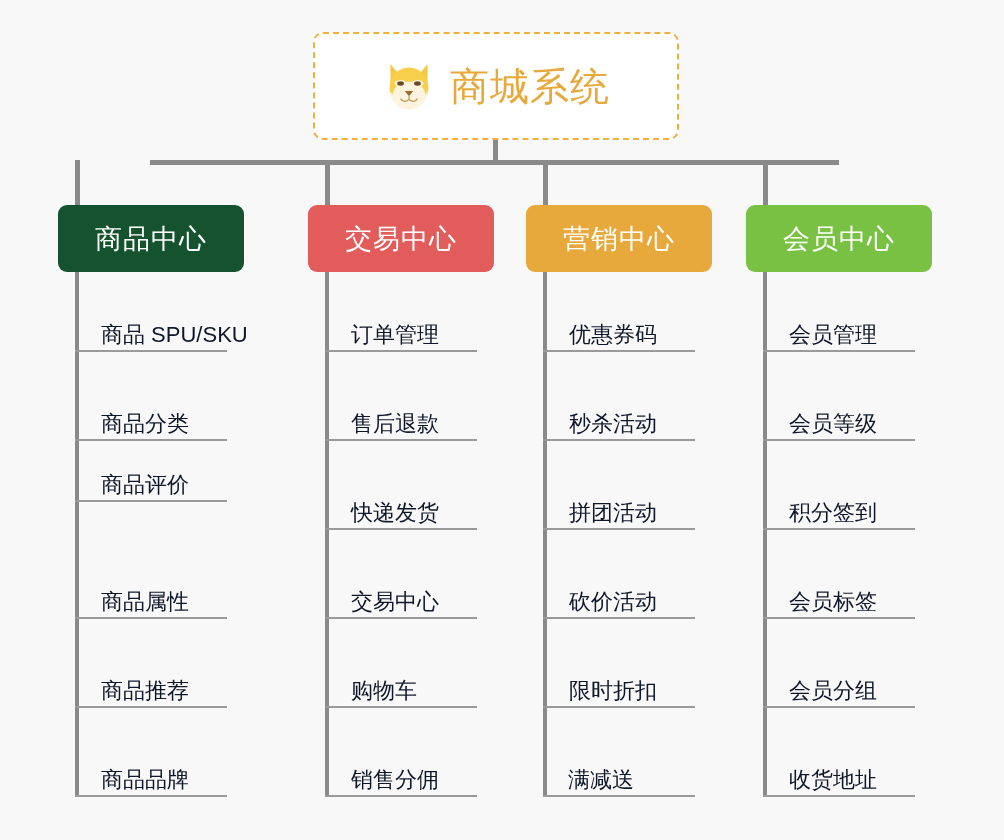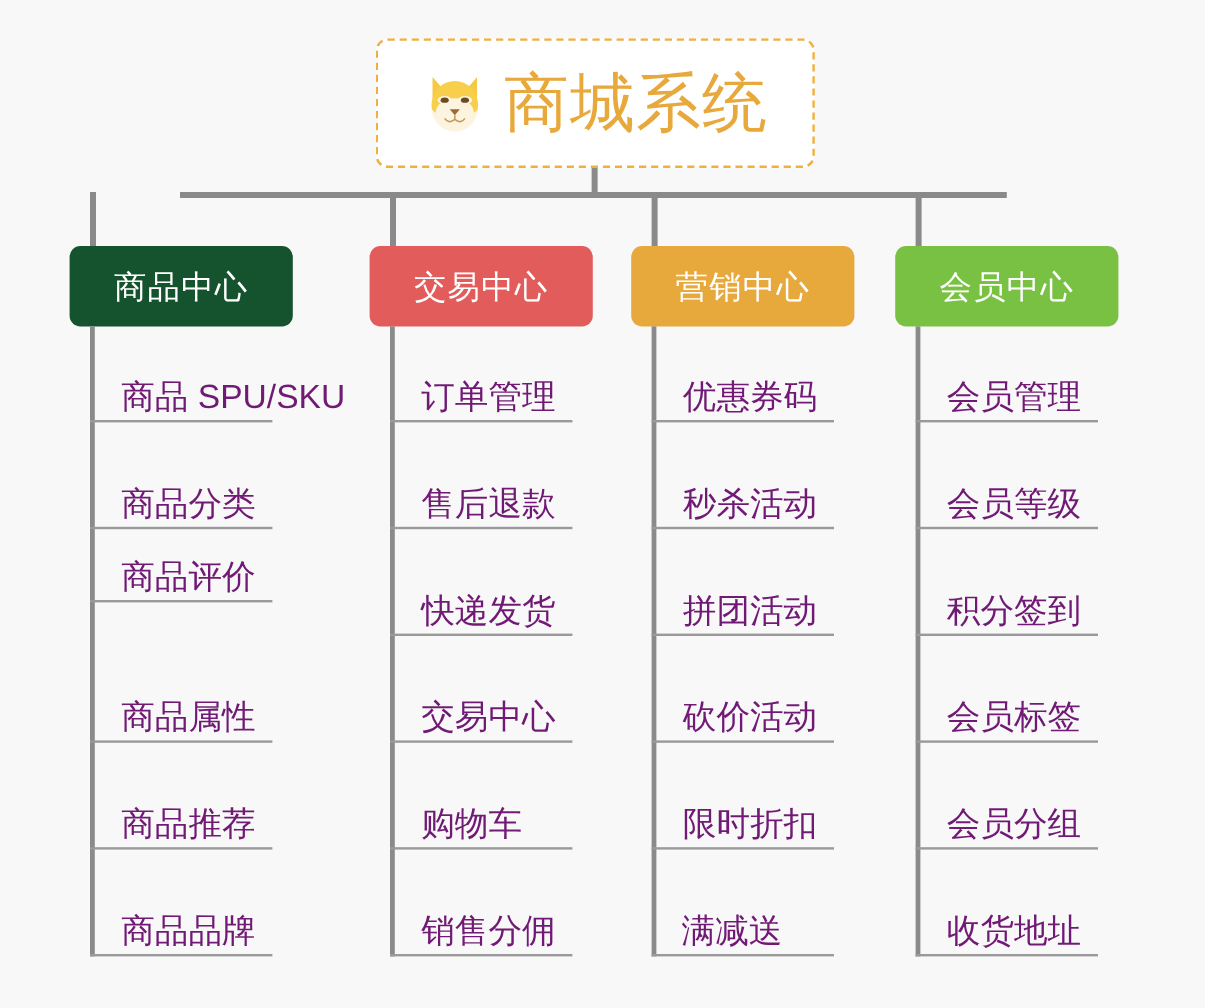--- a/index.html
+++ b/index.html
@@ -35,21 +35,21 @@
     justify-content: center;
     gap: 14px;
   }
   .root-emoji {
     width: 54px;
     height: 54px;
     flex: none;
     display: block;
   }
   .root-title {
-    font-size: 54px;
+    font-size: 39px;
     line-height: 1;
     color: #e8a93c;
     letter-spacing: 1px;
     white-space: nowrap;
   }
 
   
   .conn {
     position: absolute;
     background: #8a8a8a;
@@ -100,23 +100,23 @@
     box-sizing: border-box;
     border-bottom: 2px solid #9a9a9a;
     height: 48px;
     display: flex;
     align-items: flex-end;
     justify-content: flex-start;
     padding-left: 26px;
     padding-bottom: 3px;
   }
   .leaf-label {
-    font-size: 28px;
+    font-size: 22px;
     line-height: 1.15;
-    color: #701a75;
+    color: #0f172a;
     white-space: nowrap;
   }
 </style>
 </head>
 <body>
 
 <div id="diagram">
 
   <div class="root-node">
     <svg class="root-emoji" viewBox="0 0 64 64">

